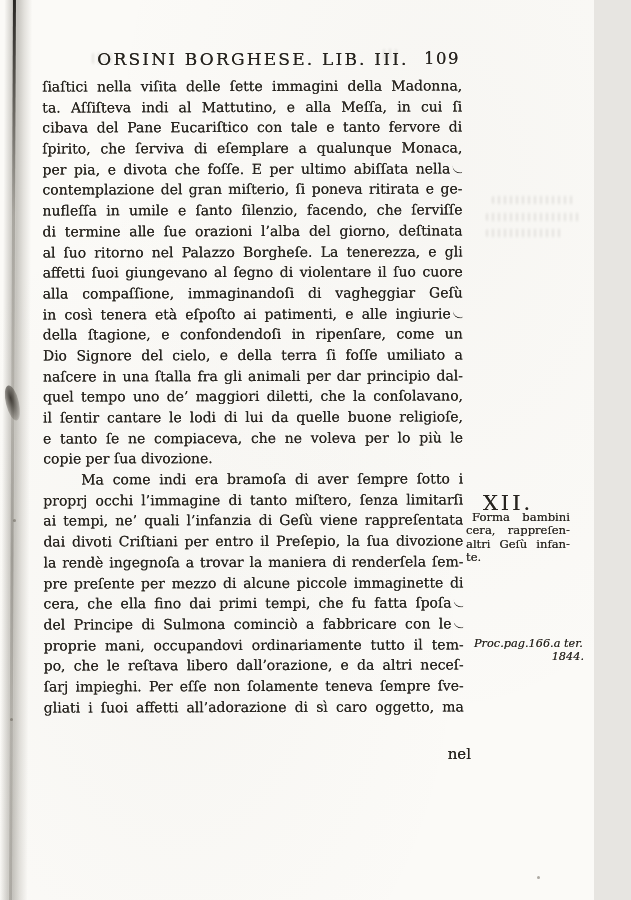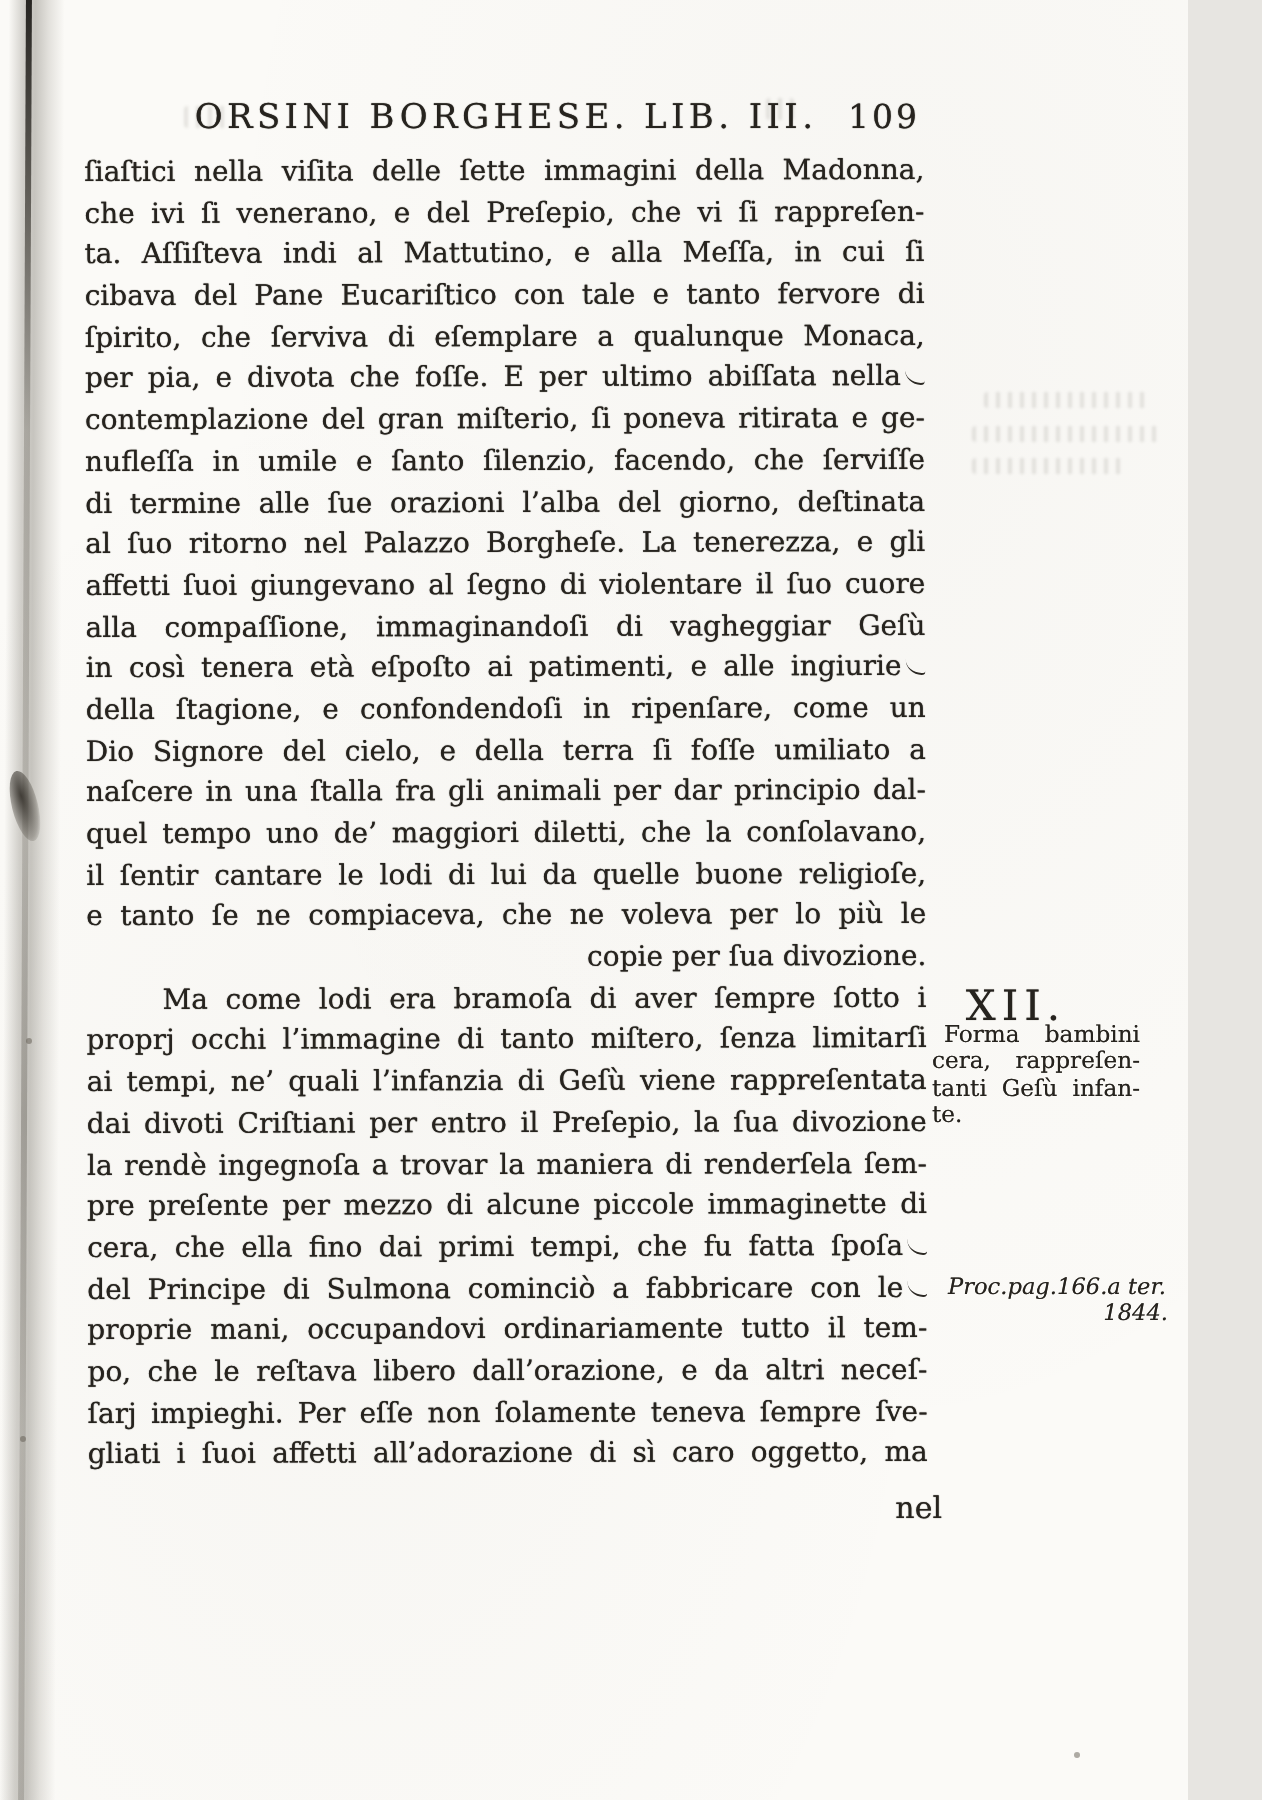--- a/index.html
+++ b/index.html
@@ -31,21 +31,21 @@
   .hdr-title{position:absolute;top:48px;left:43px;width:420px;text-align:center;
     font-size:17px;letter-spacing:2.2px;line-height:22px;white-space:nowrap;
     text-shadow:0 0 .5px rgba(38,34,28,.85);}
   .hdr-num{position:absolute;top:49px;left:424px;font-size:16.5px;letter-spacing:1.5px;
     text-shadow:0 0 .5px rgba(38,34,28,.85);}
   
   .textblock{position:absolute;left:43px;top:76px;width:420px;transform:rotate(-0.15deg);
     text-shadow:0 0 .5px rgba(38,34,28,.9);}
   .line{height:20.7px;line-height:20.7px;overflow:hidden;text-align:justify;font-size:14px;}
   .line::after{content:"";display:inline-block;width:100%;height:0;}
-  .line.noj{text-align:right;}
+  .line.noj{text-align:left;}
   .line.noj::after{content:none;}
   .line.indent{text-indent:38px;}
   .swash{display:inline-block;width:10px;height:7px;margin-left:2px;
     border-bottom:1.4px solid #2c2924;border-bottom-left-radius:8px;border-bottom-right-radius:2px;
     vertical-align:baseline;}
   .catchword{position:absolute;top:745px;left:43px;width:428px;text-align:right;font-size:15px;
     text-shadow:0 0 .5px rgba(38,34,28,.9);}
   
   .mnote-sec{position:absolute;top:491px;left:454px;width:108px;text-align:center;
     font-size:21px;letter-spacing:3px;text-shadow:0 0 .4px rgba(38,34,28,.8);}
@@ -77,61 +77,60 @@
   <div class="bleed" style="left:383px;top:49px;width:14px;height:11px;"></div>
   <div class="bleed" style="left:492px;top:196px;width:84px;"></div>
   <div class="bleed" style="left:486px;top:213px;width:96px;"></div>
   <div class="bleed" style="left:486px;top:229px;width:76px;"></div>
 
   <div class="hdr-title">ORSINI BORGHESE. LIB. III.</div>
   <div class="hdr-num">109</div>
 
   <div class="textblock">
     <div class="line"><span>ſiaſtici nella viſita delle ſette immagini della Madonna,</span></div>
-    <div class="line"><span>che ivi ſi venerano, e del Preſepio, che vi ſi rappreſen-</span></div>
     <div class="line"><span>ta. Aſſiſteva indi al Mattutino, e alla Meſſa, in cui ſi</span></div>
     <div class="line"><span>cibava del Pane Eucariſtico con tale e tanto fervore di</span></div>
     <div class="line"><span>ſpirito, che ſerviva di eſemplare a qualunque Monaca,</span></div>
     <div class="line"><span>per pia, e divota che foſſe. E per ultimo abiſſata nella</span><span class="swash"></span></div>
     <div class="line"><span>contemplazione del gran miſterio, ſi poneva ritirata e ge-</span></div>
     <div class="line"><span>nufleſſa in umile e ſanto ſilenzio, facendo, che ſerviſſe</span></div>
     <div class="line"><span>di termine alle ſue orazioni l’alba del giorno, deſtinata</span></div>
     <div class="line"><span>al ſuo ritorno nel Palazzo Borgheſe. La tenerezza, e gli</span></div>
     <div class="line"><span>affetti ſuoi giungevano al ſegno di violentare il ſuo cuore</span></div>
     <div class="line"><span>alla compaſſione, immaginandoſi di vagheggiar Geſù</span></div>
     <div class="line"><span>in così tenera età eſpoſto ai patimenti, e alle ingiurie</span><span class="swash"></span></div>
     <div class="line"><span>della ſtagione, e confondendoſi in ripenſare, come un</span></div>
     <div class="line"><span>Dio Signore del cielo, e della terra ſi foſſe umiliato a</span></div>
     <div class="line"><span>naſcere in una ſtalla fra gli animali per dar principio dal-</span></div>
     <div class="line"><span>quel tempo uno de’ maggiori diletti, che la conſolavano,</span></div>
     <div class="line"><span>il ſentir cantare le lodi di lui da quelle buone religioſe,</span></div>
     <div class="line"><span>e tanto ſe ne compiaceva, che ne voleva per lo più le</span></div>
     <div class="line noj"><span>copie per ſua divozione.</span></div>
-    <div class="line indent"><span>Ma come lodi era bramoſa di aver ſempre ſotto i</span></div>
+    <div class="line indent"><span>Ma come indi era bramoſa di aver ſempre ſotto i</span></div>
     <div class="line"><span>proprj occhi l’immagine di tanto miſtero, ſenza limitarſi</span></div>
     <div class="line"><span>ai tempi, ne’ quali l’infanzia di Geſù viene rappreſentata</span></div>
     <div class="line"><span>dai divoti Criſtiani per entro il Preſepio, la ſua divozione</span></div>
     <div class="line"><span>la rendè ingegnoſa a trovar la maniera di renderſela ſem-</span></div>
     <div class="line"><span>pre preſente per mezzo di alcune piccole immaginette di</span></div>
     <div class="line"><span>cera, che ella fino dai primi tempi, che fu fatta ſpoſa</span><span class="swash"></span></div>
     <div class="line"><span>del Principe di Sulmona cominciò a fabbricare con le</span><span class="swash"></span></div>
     <div class="line"><span>proprie mani, occupandovi ordinariamente tutto il tem-</span></div>
     <div class="line"><span>po, che le reſtava libero dall’orazione, e da altri neceſ-</span></div>
     <div class="line"><span>ſarj impieghi. Per eſſe non ſolamente teneva ſempre ſve-</span></div>
     <div class="line"><span>gliati i ſuoi affetti all’adorazione di sì caro oggetto, ma</span></div>
   </div>
 
   <div class="catchword">nel</div>
 
   <div class="mnote-sec">XII.</div>
 
   <div class="mnote1">
     <div class="mline first"><span>Forma bambini di</span></div>
     <div class="mline"><span>cera, rappreſen-</span></div>
-    <div class="mline"><span>tanti Geſù infan-</span></div>
+    <div class="mline"><span>altri Geſù infan-</span></div>
     <div class="mline noj"><span>te.</span></div>
   </div>
 
   <div class="mnote2">
     <div>Proc.pag.166.a ter.</div>
     <div class="ref2">1844.</div>
   </div>
 
 </div>
 

